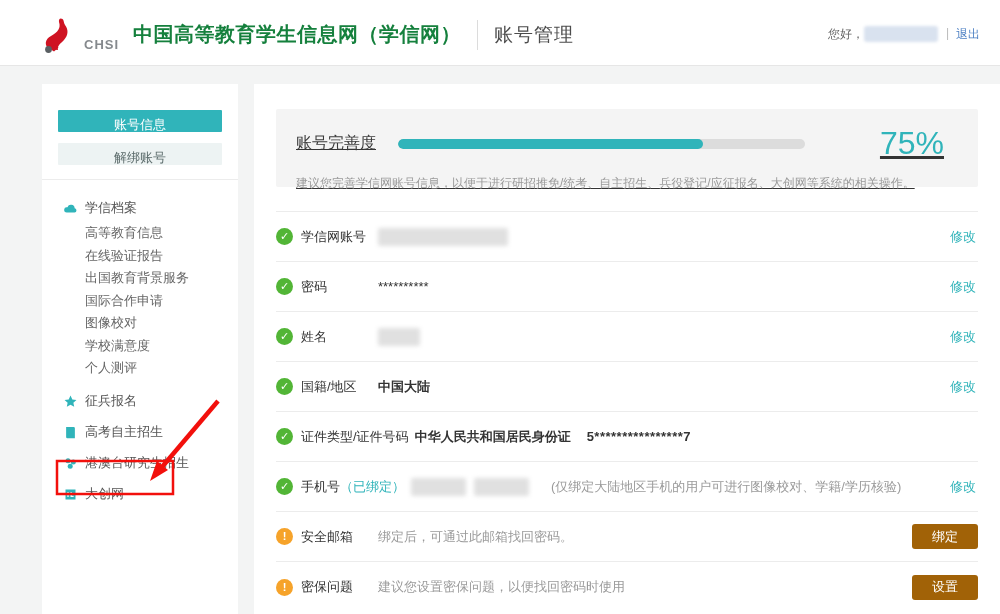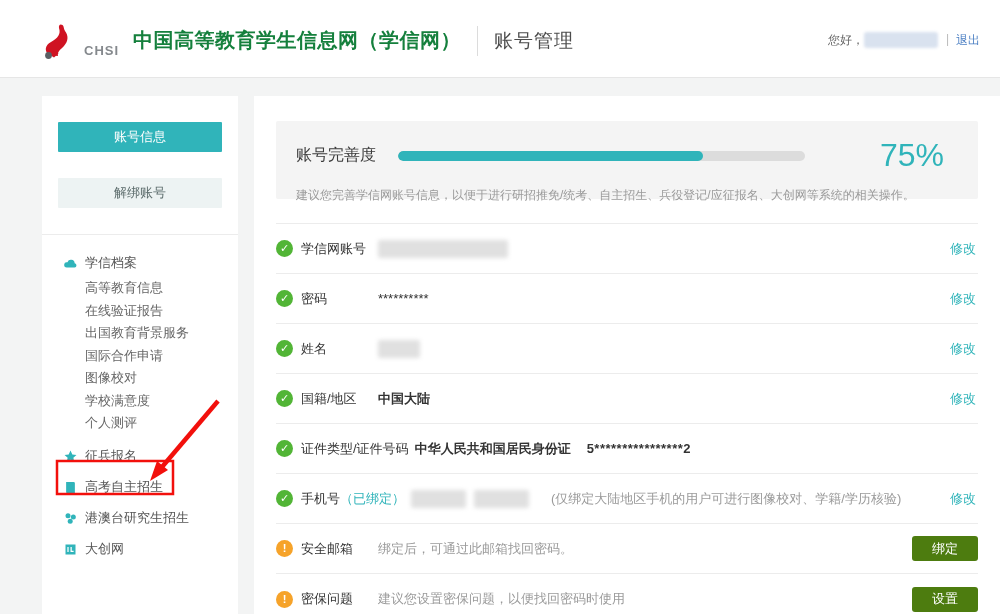--- a/index.html
+++ b/index.html
@@ -5,21 +5,21 @@
   * { margin:0; padding:0; box-sizing:border-box; }
   html,body { width:1000px; height:614px; }
   body {
     font-family:"Liberation Sans","DejaVu Sans",sans-serif;
     background:#f3f4f4; color:#333; font-size:13px; overflow:hidden;
   }
   .page { position:relative; width:1000px; height:614px; }
 
   
   .header {
-    height:78px; background:#fff; border-bottom:1px solid #e6e6e6;
+    height:66px; background:#fff; border-bottom:1px solid #e6e6e6;
     display:flex; align-items:center; padding:4px 20px 0 40px;
   }
   .logo { display:flex; align-items:flex-end; cursor:pointer; }
   .logo-text { font-size:13px; font-weight:bold; color:#85898d; letter-spacing:1px; margin-left:4px; margin-bottom:2px; }
   .site-name { font-size:20px; font-weight:bold; color:#15803d; margin-left:14px; letter-spacing:.5px; }
   .head-divider { width:1px; height:30px; background:#dcdcdc; margin:0 16px; }
   .page-title { font-size:19px; color:#4c4c4c; letter-spacing:1px; }
   .header-right { margin-left:auto; display:flex; align-items:flex-start; font-size:12px; color:#666; }
   .name-blur {
     width:74px; height:16px; background:#d9e2ef; border-radius:3px;
@@ -33,36 +33,36 @@
   .sidebar {
     width:196px; margin-left:42px; background:#fff; flex-shrink:0;
     padding:26px 0 20px 0;
   }
   .content {
     flex:1; margin-left:16px; background:#fff; padding:25px 22px 0 22px;
   }
 
   
   .nav-btn {
-    margin:0 16px 26px 16px; height:30px; line-height:30px; text-align:center;
+    margin:0 16px 11px 16px; height:22px; line-height:30px; text-align:center;
     background:#edf3f3; color:#5b6b6b; font-size:13px; cursor:pointer; border-radius:1px;
   }
   .nav-btn.active { background:#30b4ba; color:#fff; }
   .sb-divider { height:1px; background:#ececec; margin-top:14px; }
   .menu { padding:16px 0 0 21px; }
   .menu-head, .menu-item { display:flex; align-items:center; cursor:pointer; color:#555; }
   .menu-head { height:24px; }
   .menu-item { height:31px; }
   .menu-icon { width:15px; height:15px; margin-right:7px; flex-shrink:0; display:inline-flex; }
   .menu-icon svg { width:15px; height:15px; fill:#30b4ba; }
   .menu-sub { padding-left:22px; margin:2px 0 6px 0; }
   .menu-sub div { height:22.5px; line-height:22.5px; color:#666; cursor:pointer; }
 
   
-  .comp-box { background:#f4f4f4; border-radius:2px; padding:16px 20px 14px 20px; height:78px; }
+  .comp-box { background:#f4f4f4; border-radius:2px; padding:16px 20px 14px 20px; height:78px;text-decoration:underline; }
   .comp-row { display:flex; align-items:center; }
   .comp-title { font-size:16px; color:#3a3a3a; margin-right:22px; white-space:nowrap; }
   .progress { width:407px; height:10px; background:#dcdcdc; border-radius:5px; overflow:hidden; }
   .progress-fill { height:100%; background:#30b4ba; border-radius:5px; }
   .percent { margin-left:auto; font-size:32px; color:#30b4ba; padding-right:14px; }
   .comp-note { margin-top:13px; font-size:12px; color:#9a9a9a; }
 
   
   .rows { margin-top:24px; border-top:1px solid #ececec; }
   .row { display:flex; align-items:center; height:50px; border-bottom:1px solid #ececec; }
@@ -79,21 +79,21 @@
   .val.bold { font-weight:bold; }
   .val2 { font-weight:bold; margin-left:16px; letter-spacing:.5px; }
   .blur-box { height:18px; background:#e0e0e0; border-radius:2px; filter:blur(2px); display:inline-block; }
   .bw130 { width:130px; }
   .bw42 { width:42px; }
   .bw55 { width:55px; margin-right:8px; }
   .note { color:#9a9a9a; }
   .note.gap { margin-left:14px; }
   .action { margin-left:auto; color:#30b4ba; text-decoration:none; cursor:pointer; padding-right:2px; }
   .btn {
-    margin-left:auto; background:#4d7c0f; color:#fff; border:none; cursor:pointer;
+    margin-left:auto; background:#a16207; color:#fff; border:none; cursor:pointer;
     font-size:13px; padding:0 20px; height:25px; border-radius:3px;
     font-family:inherit;
   }
 
   
   .annotation { position:absolute; left:0; top:0; pointer-events:none; z-index:10; }
 </style>
 </head>
 <body>
 
@@ -222,21 +222,21 @@
           <span class="st ok">✓</span>
           <span class="lbl">国籍/地区</span>
           <span class="val bold">中国大陆</span>
           <a class="action">修改</a>
         </div>
 
         <div class="row">
           <span class="st ok">✓</span>
           <span class="lbl">证件类型/证件号码</span>
           <span class="val bold">中华人民共和国居民身份证</span>
-          <span class="val2">5****************2</span>
+          <span class="val2">5****************7</span>
         </div>
 
         <div class="row">
           <span class="st ok">✓</span>
           <span class="lbl"><span>手机号</span><span class="tag">（已绑定）</span></span>
           <span class="blur-box bw55"></span>
           <span class="blur-box bw55"></span>
           <span class="note gap">(仅绑定大陆地区手机的用户可进行图像校对、学籍/学历核验)</span>
           <a class="action">修改</a>
         </div>

